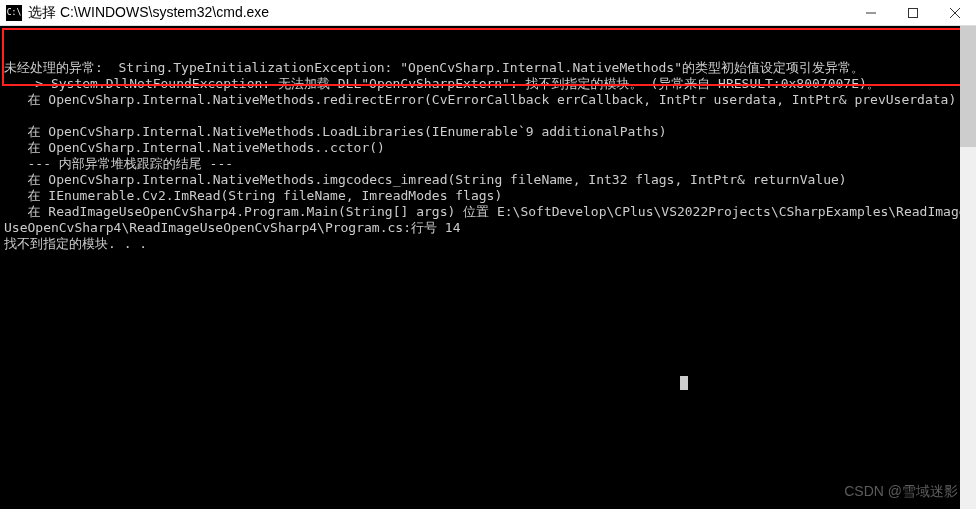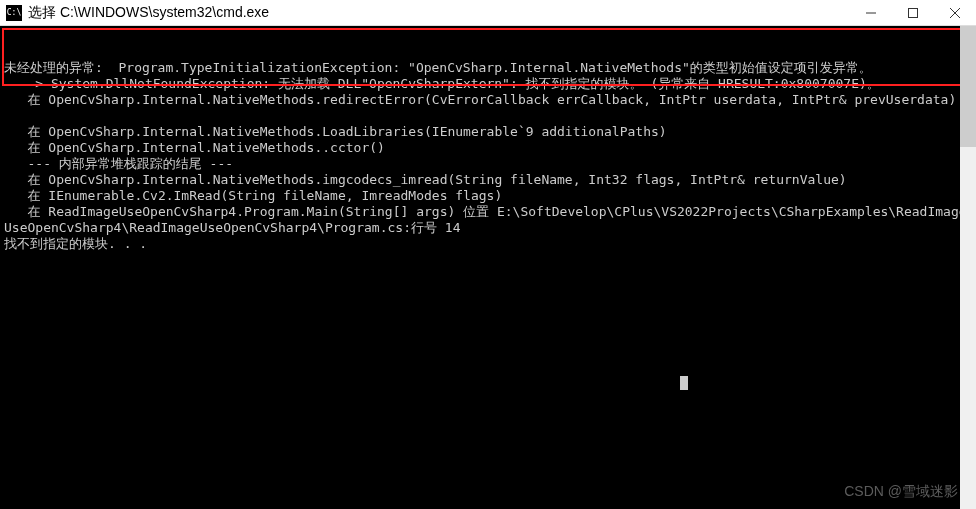--- a/index.html
+++ b/index.html
@@ -140,21 +140,21 @@
       <svg viewBox="0 0 10 10">
           <line x1="0" y1="0" x2="10" y2="10" stroke="#333" stroke-width="1"></line>
           <line x1="10" y1="0" x2="0" y2="10" stroke="#333" stroke-width="1"></line>
         </svg>
     </div>
   </div>
 </div>
 
 <div class="console-area">
 <div class="highlight-box"></div>
-<span>未经处理的异常:  Program.TypeInitializationException: "OpenCvSharp.Internal.NativeMethods"的类型初始值设定项引发异常。</span>
+<span>未经处理的异常:  String.TypeInitializationException: "OpenCvSharp.Internal.NativeMethods"的类型初始值设定项引发异常。</span>
 <span> ---&gt; System.DllNotFoundException: 无法加载 DLL"OpenCvSharpExtern": 找不到指定的模块。 (异常来自 HRESULT:0x8007007E)。</span>
 <span>   在 OpenCvSharp.Internal.NativeMethods.redirectError(CvErrorCallback errCallback, IntPtr userdata, IntPtr&amp; prevUserdata)</span>
 
 <span>   在 OpenCvSharp.Internal.NativeMethods.LoadLibraries(IEnumerable`9 additionalPaths)</span>
 <span>   在 OpenCvSharp.Internal.NativeMethods..cctor()</span>
 <span>   --- 内部异常堆栈跟踪的结尾 ---</span>
 <span>   在 OpenCvSharp.Internal.NativeMethods.imgcodecs_imread(String fileName, Int32 flags, IntPtr&amp; returnValue)</span>
 <span>   在 IEnumerable.Cv2.ImRead(String fileName, ImreadModes flags)</span>
 <span>   在 ReadImageUseOpenCvSharp4.Program.Main(String[] args) 位置 E:\SoftDevelop\CPlus\VS2022Projects\CSharpExamples\ReadImageUseOpenCvSharp4\ReadImageUseOpenCvSharp4\Program.cs:行号 14</span>
 <span>找不到指定的模块. . .</span>

